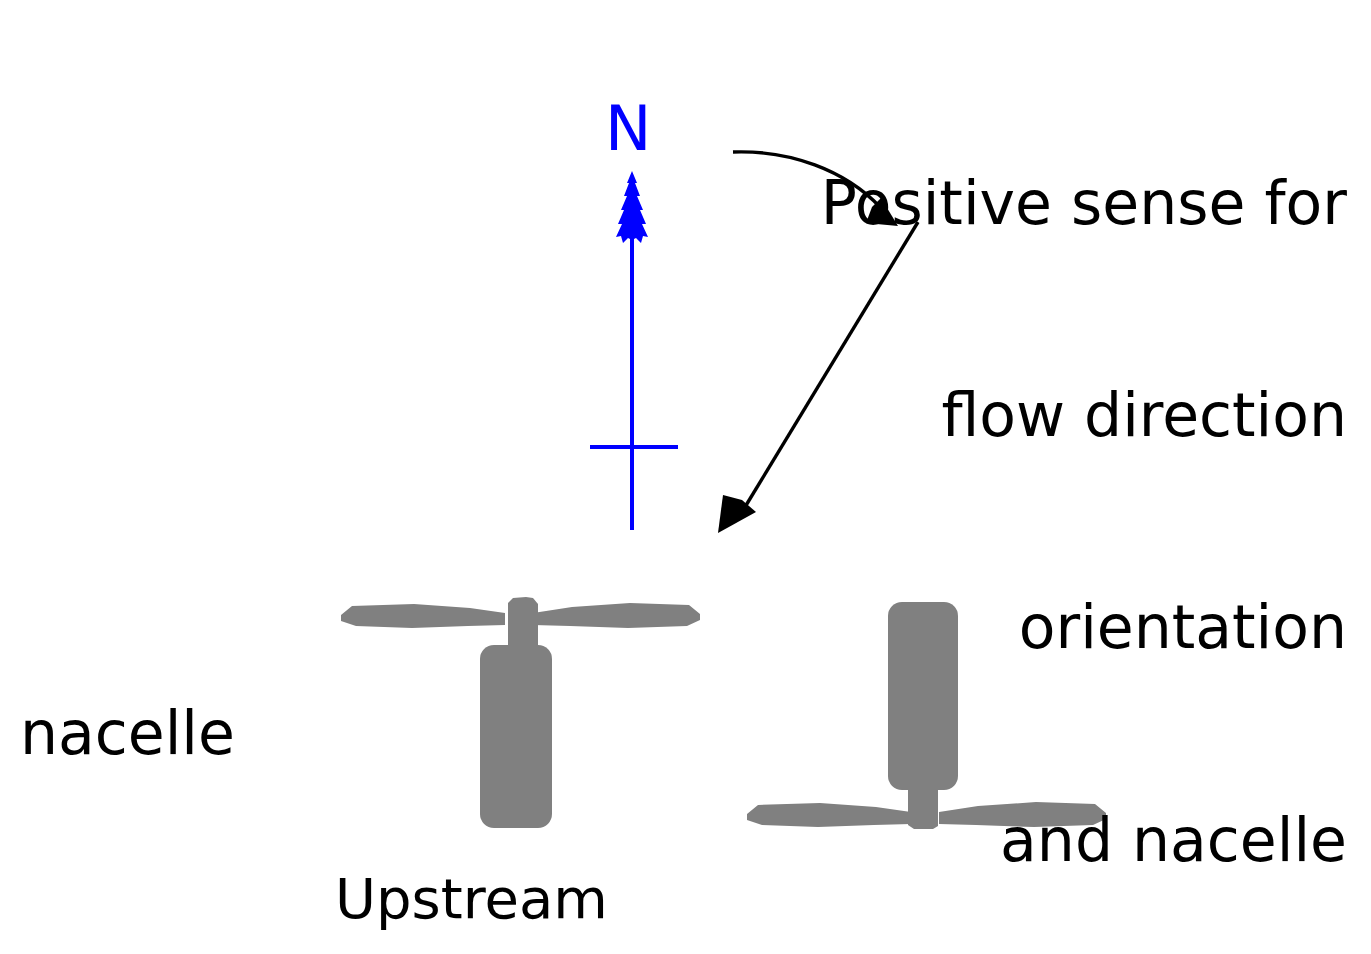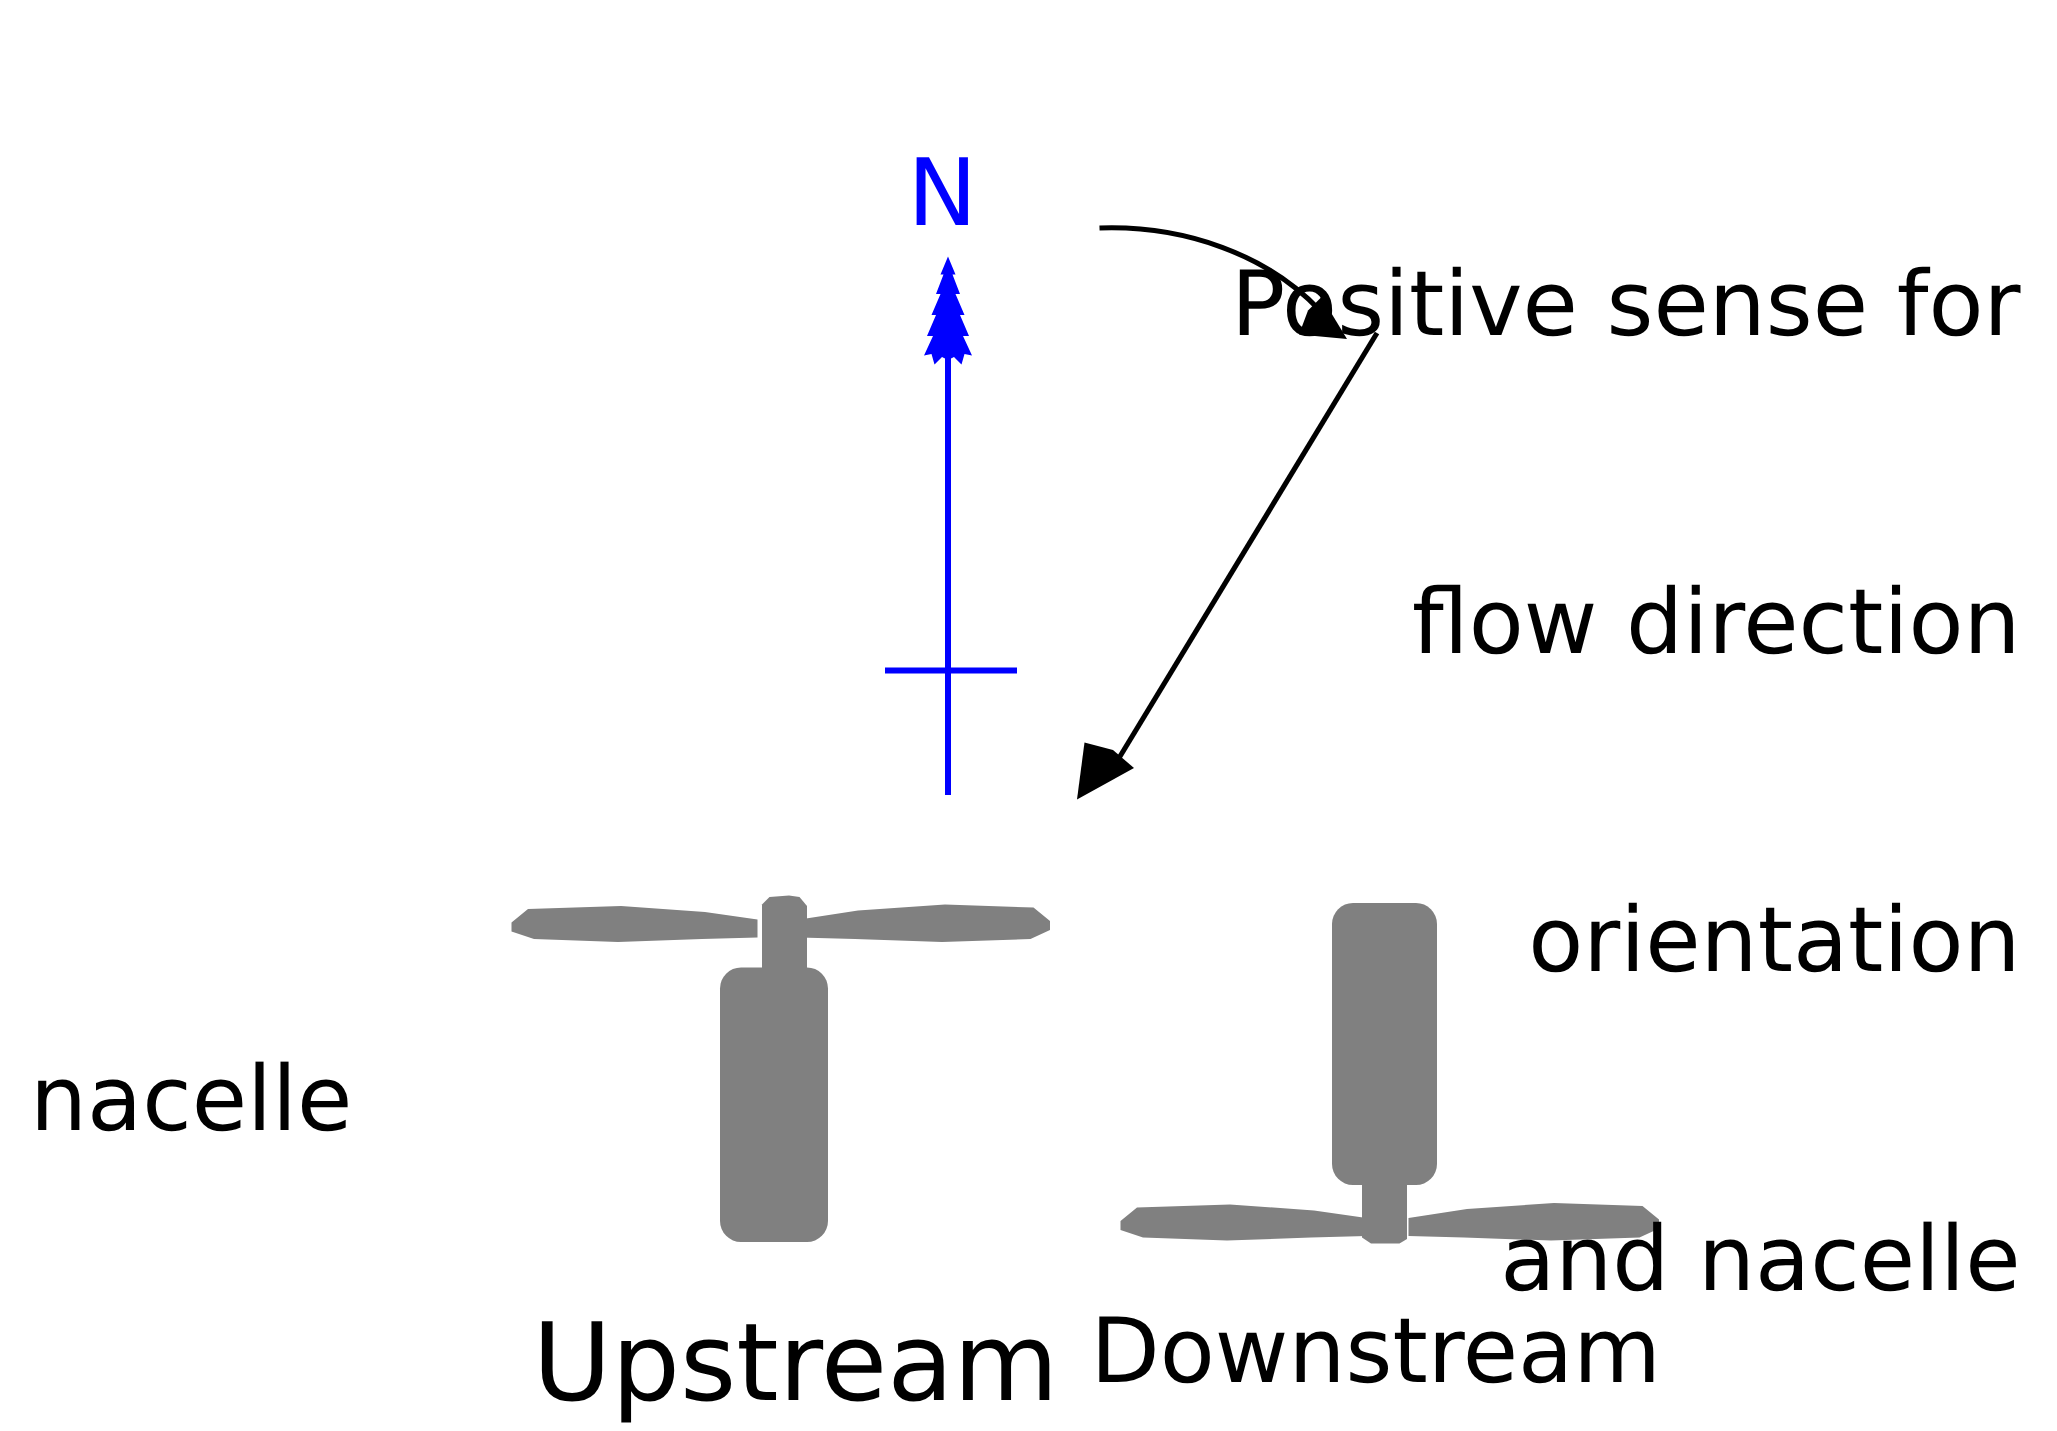--- a/index.html
+++ b/index.html
@@ -40,23 +40,23 @@
     width: 620px;
   }
   #annot-default-nacelle {
     left: 20px;
     top: 556px;
     text-align: left;
     font-size: 60px;
     width: 400px;
   }
   #label-upstream {
-    left: 355px;
+    left: 335px;
     top: 866px;
-    font-size: 72px;
+    font-size: 56px;
   }
   #label-downstream {
     left: 727px;
     top: 866px;
     font-size: 60px;
   }
   #compass-letter {
     left: 605px;
     top: 92px;
     font-size: 62px;
@@ -131,15 +131,14 @@
     <span class="annot-line">and nacelle</span>
   </div>
 
   <div class="txt" id="annot-default-nacelle">
     <span class="annot-line">nacelle</span>
     
   </div>
 
   <div class="txt" id="label-upstream">Upstream</div>
 
-  <div class="txt" id="label-downstream">Downstream</div>
 
 </div>
 
 </body></html>

